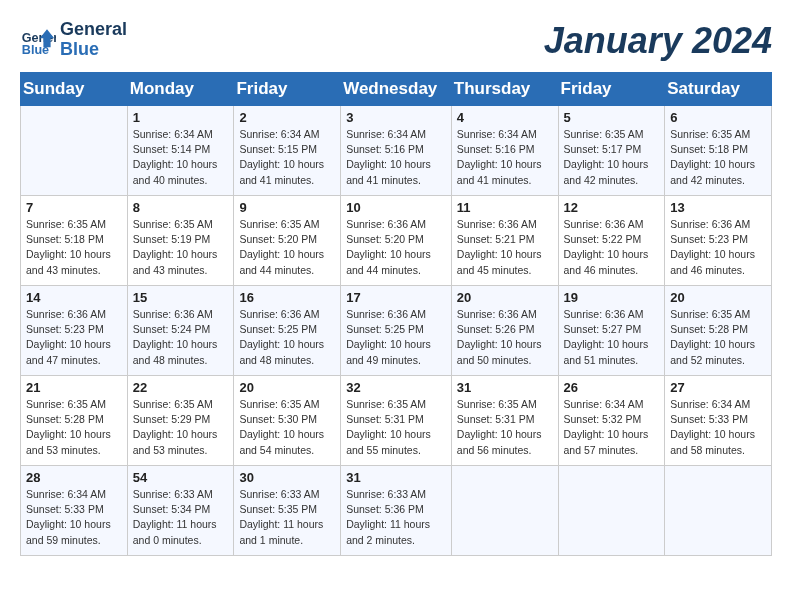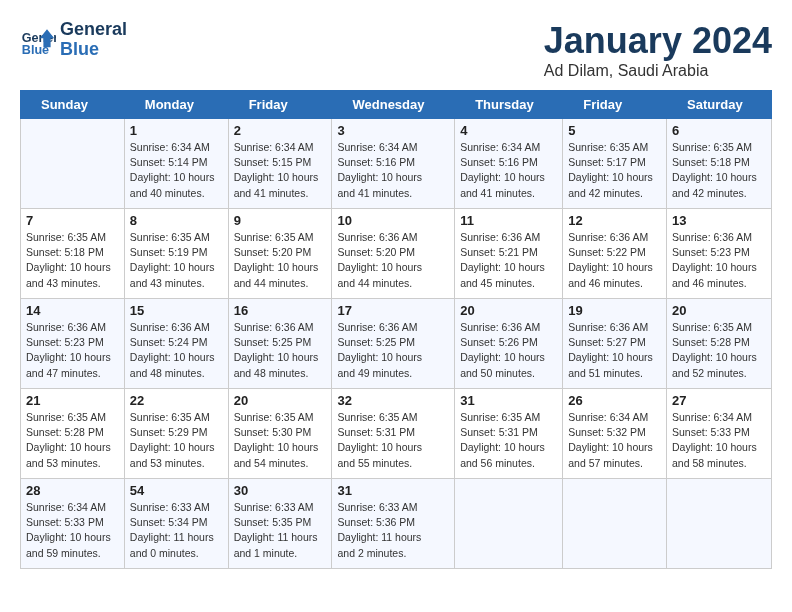--- a/index.html
+++ b/index.html
@@ -25,42 +25,43 @@
       font-weight: bold;
       color: #1a3a5c;
       line-height: 1.1;
     }
     .logo-icon {
       width: 36px;
       height: 36px;
       margin-right: 4px;
     }
     .title-block {
-      text-align: left;
+      text-align: center;
+      font-style: italic;
     }
     .month-title {
       font-size: 36px;
       font-weight: bold;
       color: #1a3a5c;
     }
     .location {
       font-size: 16px;
       color: #333;
     }
     table {
       width: 100%;
       border-collapse: collapse;
       font-size: 11px;
     }
     thead tr th {
       background-color: #2a6db5;
       color: #fff;
-      padding: 6px 20px;
+      padding: 6px 2px;
       text-align: left;
-      font-size: 13px;
+      font-size: 17px;
       font-weight: bold;
       border: 1px solid #2a6db5;
     }
     tbody tr td {
       border: 1px solid #ccc;
       vertical-align: top;
       padding: 4px 5px;
       min-height: 80px;
       height: 90px;
     }
@@ -96,21 +97,20 @@
       <text x="2" y="36" font-size="14" font-weight="bold" fill="#2a6db5">Blue</text>
       <polygon points="30,8 38,18 34,18 34,28 26,28 26,18 22,18" fill="#2a6db5"></polygon>
     </svg>
     <div style="display:flex;flex-direction:column;">
       <span class="logo-text">General</span>
       <span class="logo-text" style="color:#2a6db5;">Blue</span>
     </div>
   </div>
   <div class="title-block">
     <div class="month-title">January 2024</div>
-    <div class="location">Ad Dilam, Saudi Arabia</div>
   </div>
 </div>
 
 <table>
   <thead>
     <tr>
     <th>Sunday</th>
         <th>Monday</th>
         <th>Friday</th>
         <th>Wednesday</th>

